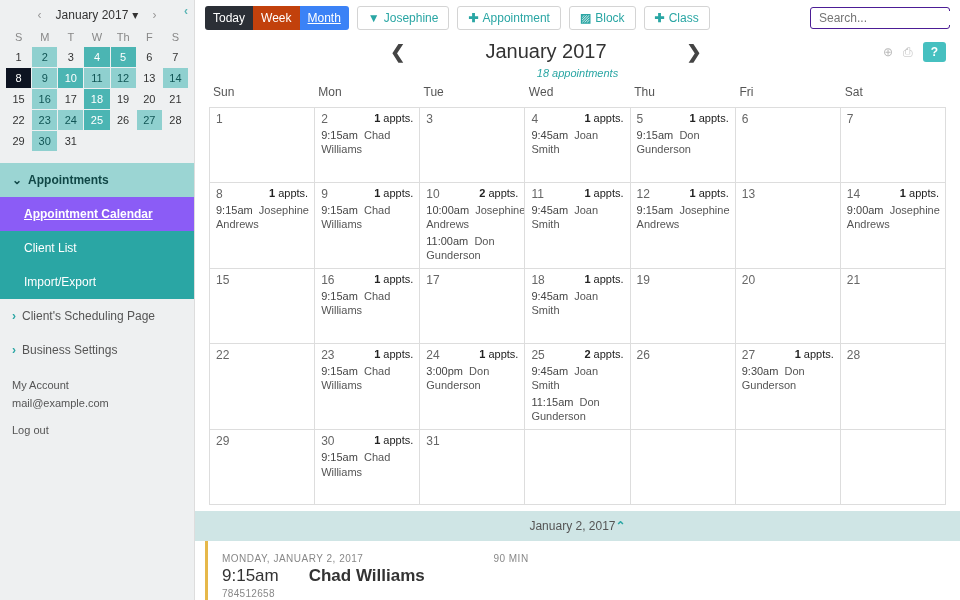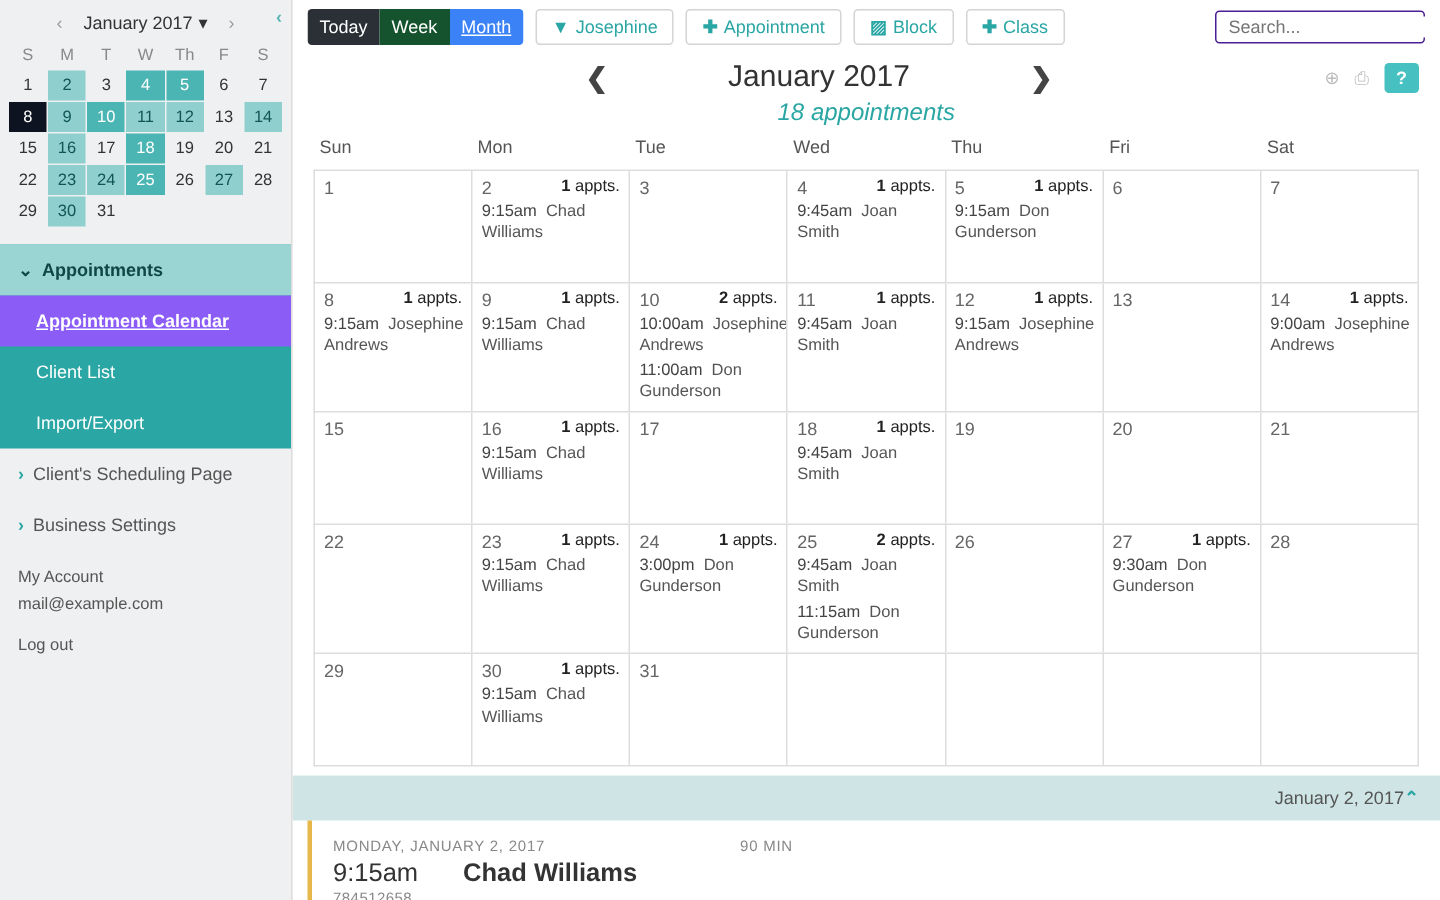--- a/index.html
+++ b/index.html
@@ -23,46 +23,46 @@
 .nav-item.active{background:#8b5cf6;font-weight:600;text-decoration:underline}
 .nav-link{display:flex;align-items:center;gap:6px;padding:10px 12px;color:#555;cursor:pointer}
 .nav-link .chev{color:#2aa6a4;font-weight:bold}
 .account{padding:10px 12px;color:#555;font-size:11px;line-height:1.6}
 .account a{color:#555;cursor:pointer}
 .main{flex:1;display:flex;flex-direction:column;overflow:hidden}
 .topbar{display:flex;align-items:center;gap:8px;padding:6px 10px}
 .seg{display:flex;border-radius:3px;overflow:hidden}
 .seg button{border:none;padding:5px 8px;font-size:12px;cursor:pointer}
 .seg .today{background:#2b2f36;color:#fff}
-.seg .week{background:#14532d;color:#fff}
+.seg .week{background:#c2410c;color:#fff}
 .seg .month{background:#3b82f6;color:#fff;text-decoration:underline}
 .outline-btn{display:flex;align-items:center;gap:4px;border:1px solid #d4d4d4;background:#fff;padding:4px 10px;border-radius:3px;color:#2aa6a4;cursor:pointer;font-size:12px}
 .outline-btn .i{font-weight:bold}
 .search{margin-left:auto;display:flex;align-items:center;border:1px solid #4c1d95;border-radius:3px;padding:3px 8px;width:140px}
 .search input{border:none;outline:none;flex:1;font-size:12px}
 .cal-hdr{display:flex;align-items:center;padding:4px 14px}
 .cal-hdr .spacer{flex:1}
 .cal-hdr .nav{font-size:18px;font-weight:bold;color:#444;cursor:pointer;padding:0 20px}
 .cal-hdr .title{font-size:20px;font-weight:400;padding:0 60px}
 .cal-tools{display:flex;align-items:center;gap:10px;color:#bbb}
 .cal-tools .help{background:#46c0c0;color:#fff;padding:3px 8px;border-radius:3px;font-weight:bold}
-.sub{text-align:center;color:#2aa6a4;font-style:italic;font-size:16px;margin-bottom:4px}
+.sub{text-align:center;color:#2aa6a4;font-style:italic;font-size:11px;margin-bottom:4px}
 .dow-row{display:grid;grid-template-columns:repeat(7,1fr);padding:0 14px;margin-bottom:6px}
 .dow-row div{color:#555;font-size:12px;padding:2px 4px}
 .month-grid{flex:0 0 auto;padding:0 14px}
 .week-row{display:grid;grid-template-columns:repeat(7,1fr);border-top:1px solid #ddd;border-left:1px solid #ddd}
 .week-row:last-child{border-bottom:1px solid #ddd}
 .daycell{border-right:1px solid #ddd;min-height:74px;padding:4px 6px;font-size:11px;overflow:hidden}
 .daycell .dh{display:flex;justify-content:space-between;color:#666;margin-bottom:2px}
 .daycell .dh .n{font-size:12px}
 .daycell .dh .ct{color:#222}
 .daycell .dh .ct b{font-weight:bold}
 .appt{color:#555;line-height:1.3;margin-bottom:2px}
 .appt .t{color:#444}
-.detail-hdr{background:#cfe5e5;display:flex;justify-content:flex-end;align-items:center;padding:8px 14px;color:#555;margin-top:6px}
+.detail-hdr{background:#cfe5e5;display:flex;justify-content:center;align-items:center;padding:8px 14px;color:#555;margin-top:6px}
 .detail-hdr .chev{color:#2aa6a4;font-weight:bold}
 .detail{padding:10px 14px;border-left:3px solid #e6b84a;margin-left:10px}
 .detail .meta{color:#888;font-size:10px;letter-spacing:0.5px}
 .detail .row{display:flex;gap:30px;align-items:baseline;margin:2px 0}
 .detail .time{font-size:17px;font-weight:500}
 .detail .name{font-size:17px;font-weight:600}
 .detail .desc{color:#888;font-size:10px;letter-spacing:0.3px}
 </style>
 </head>
 <body>

